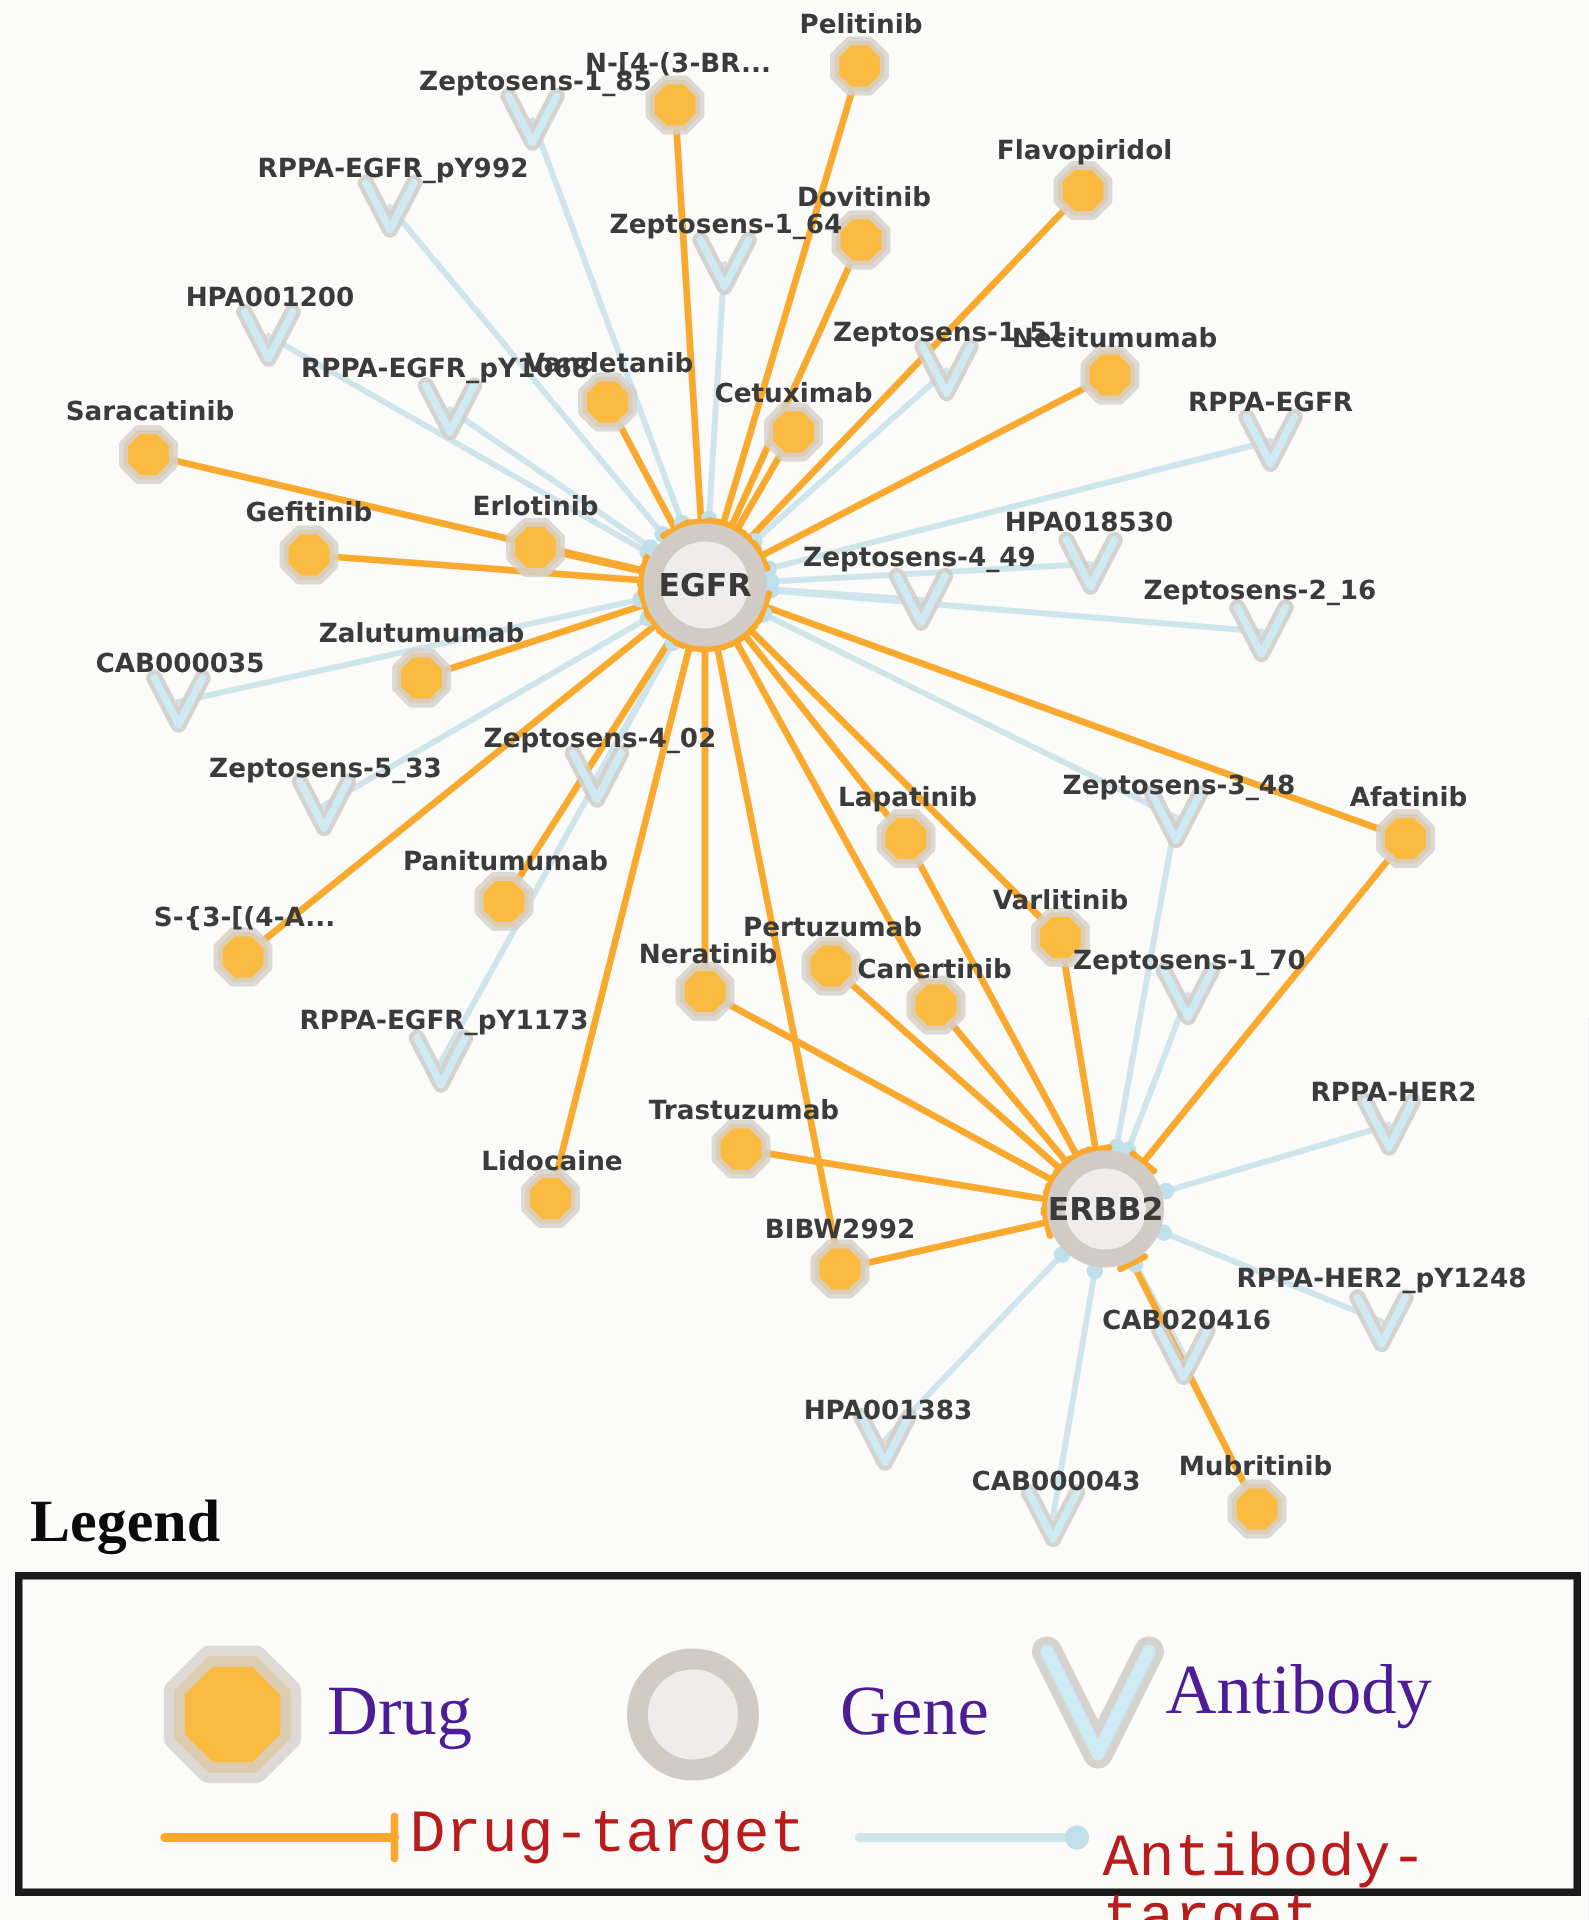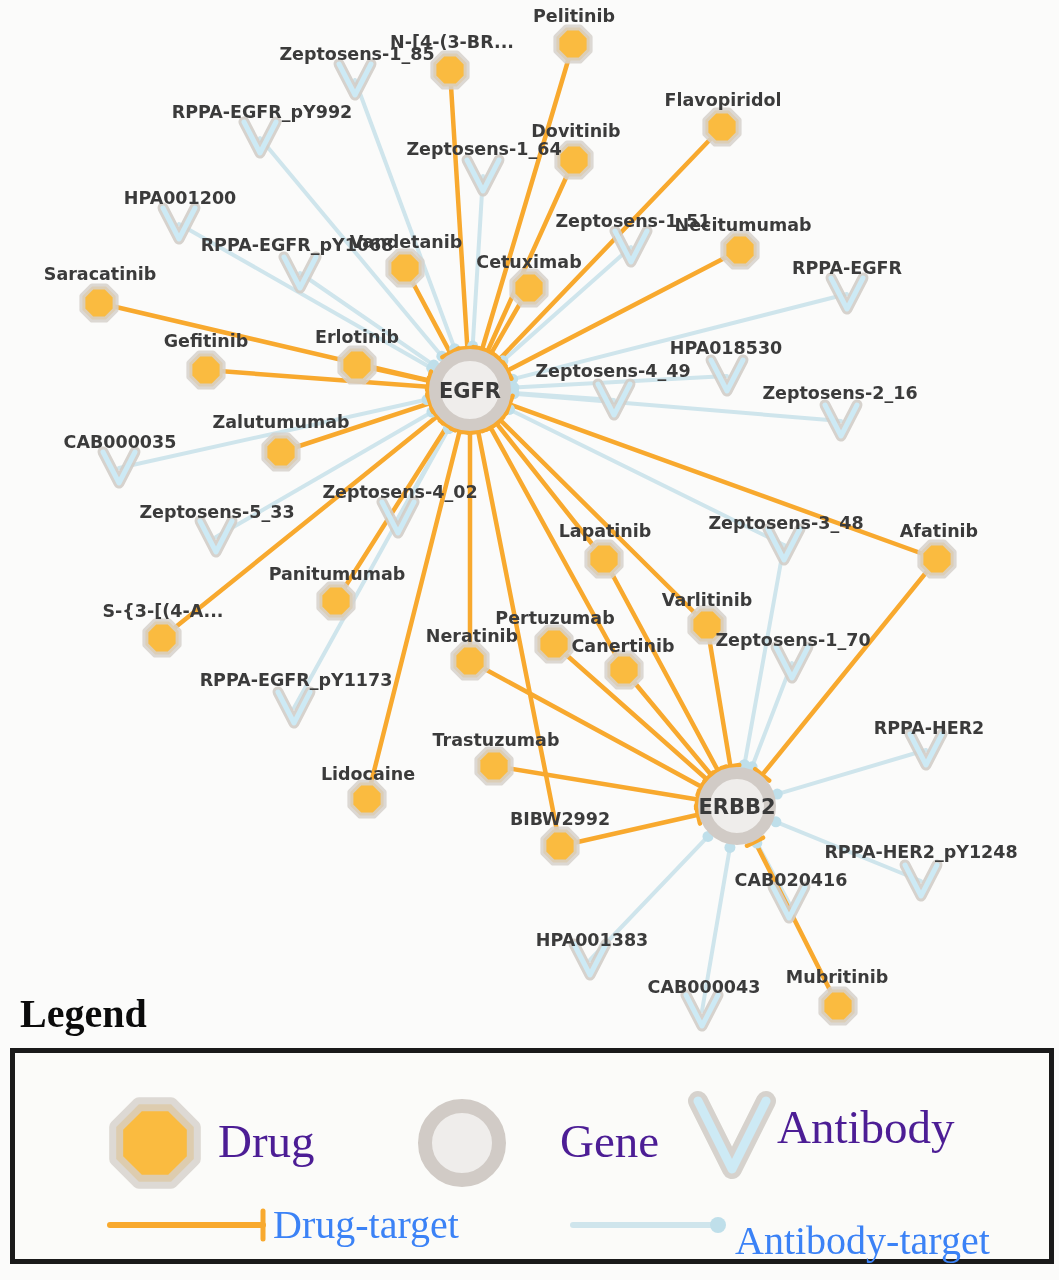--- a/index.html
+++ b/index.html
@@ -27,22 +27,22 @@
     border:5px solid #1a1a1a;background:#fbfbf9;
   }
   #legend-symbols{position:absolute;left:0;top:0;}
   .legend-node-label{
     position:absolute;
     font-family:"Liberation Serif","DejaVu Serif",serif;
     font-size:47px;color:#4c1d95;line-height:1;
   }
   .legend-edge-label{
     position:absolute;
-    font-family:Liberation Serif, serif;
-    font-size:40px;color:#3b82f6;line-height:1;
+    font-family:Liberation Mono, monospace;
+    font-size:40px;color:#b91c1c;line-height:1;
   }
 </style>
 </head>
 <body>
 
 <div id="stage">
   <svg id="net" width="1059" height="1280" viewBox="0 0 1059 1280">
       <g>
         <line x1="355" y1="80" x2="454.696499789825" y2="348.74708638996304" stroke="#cfe5ec" stroke-width="4" stroke-linecap="round"></line>
         <line x1="260" y1="138" x2="441.8318864147629" y2="356.19826369771545" stroke="#cfe5ec" stroke-width="4" stroke-linecap="round"></line>

